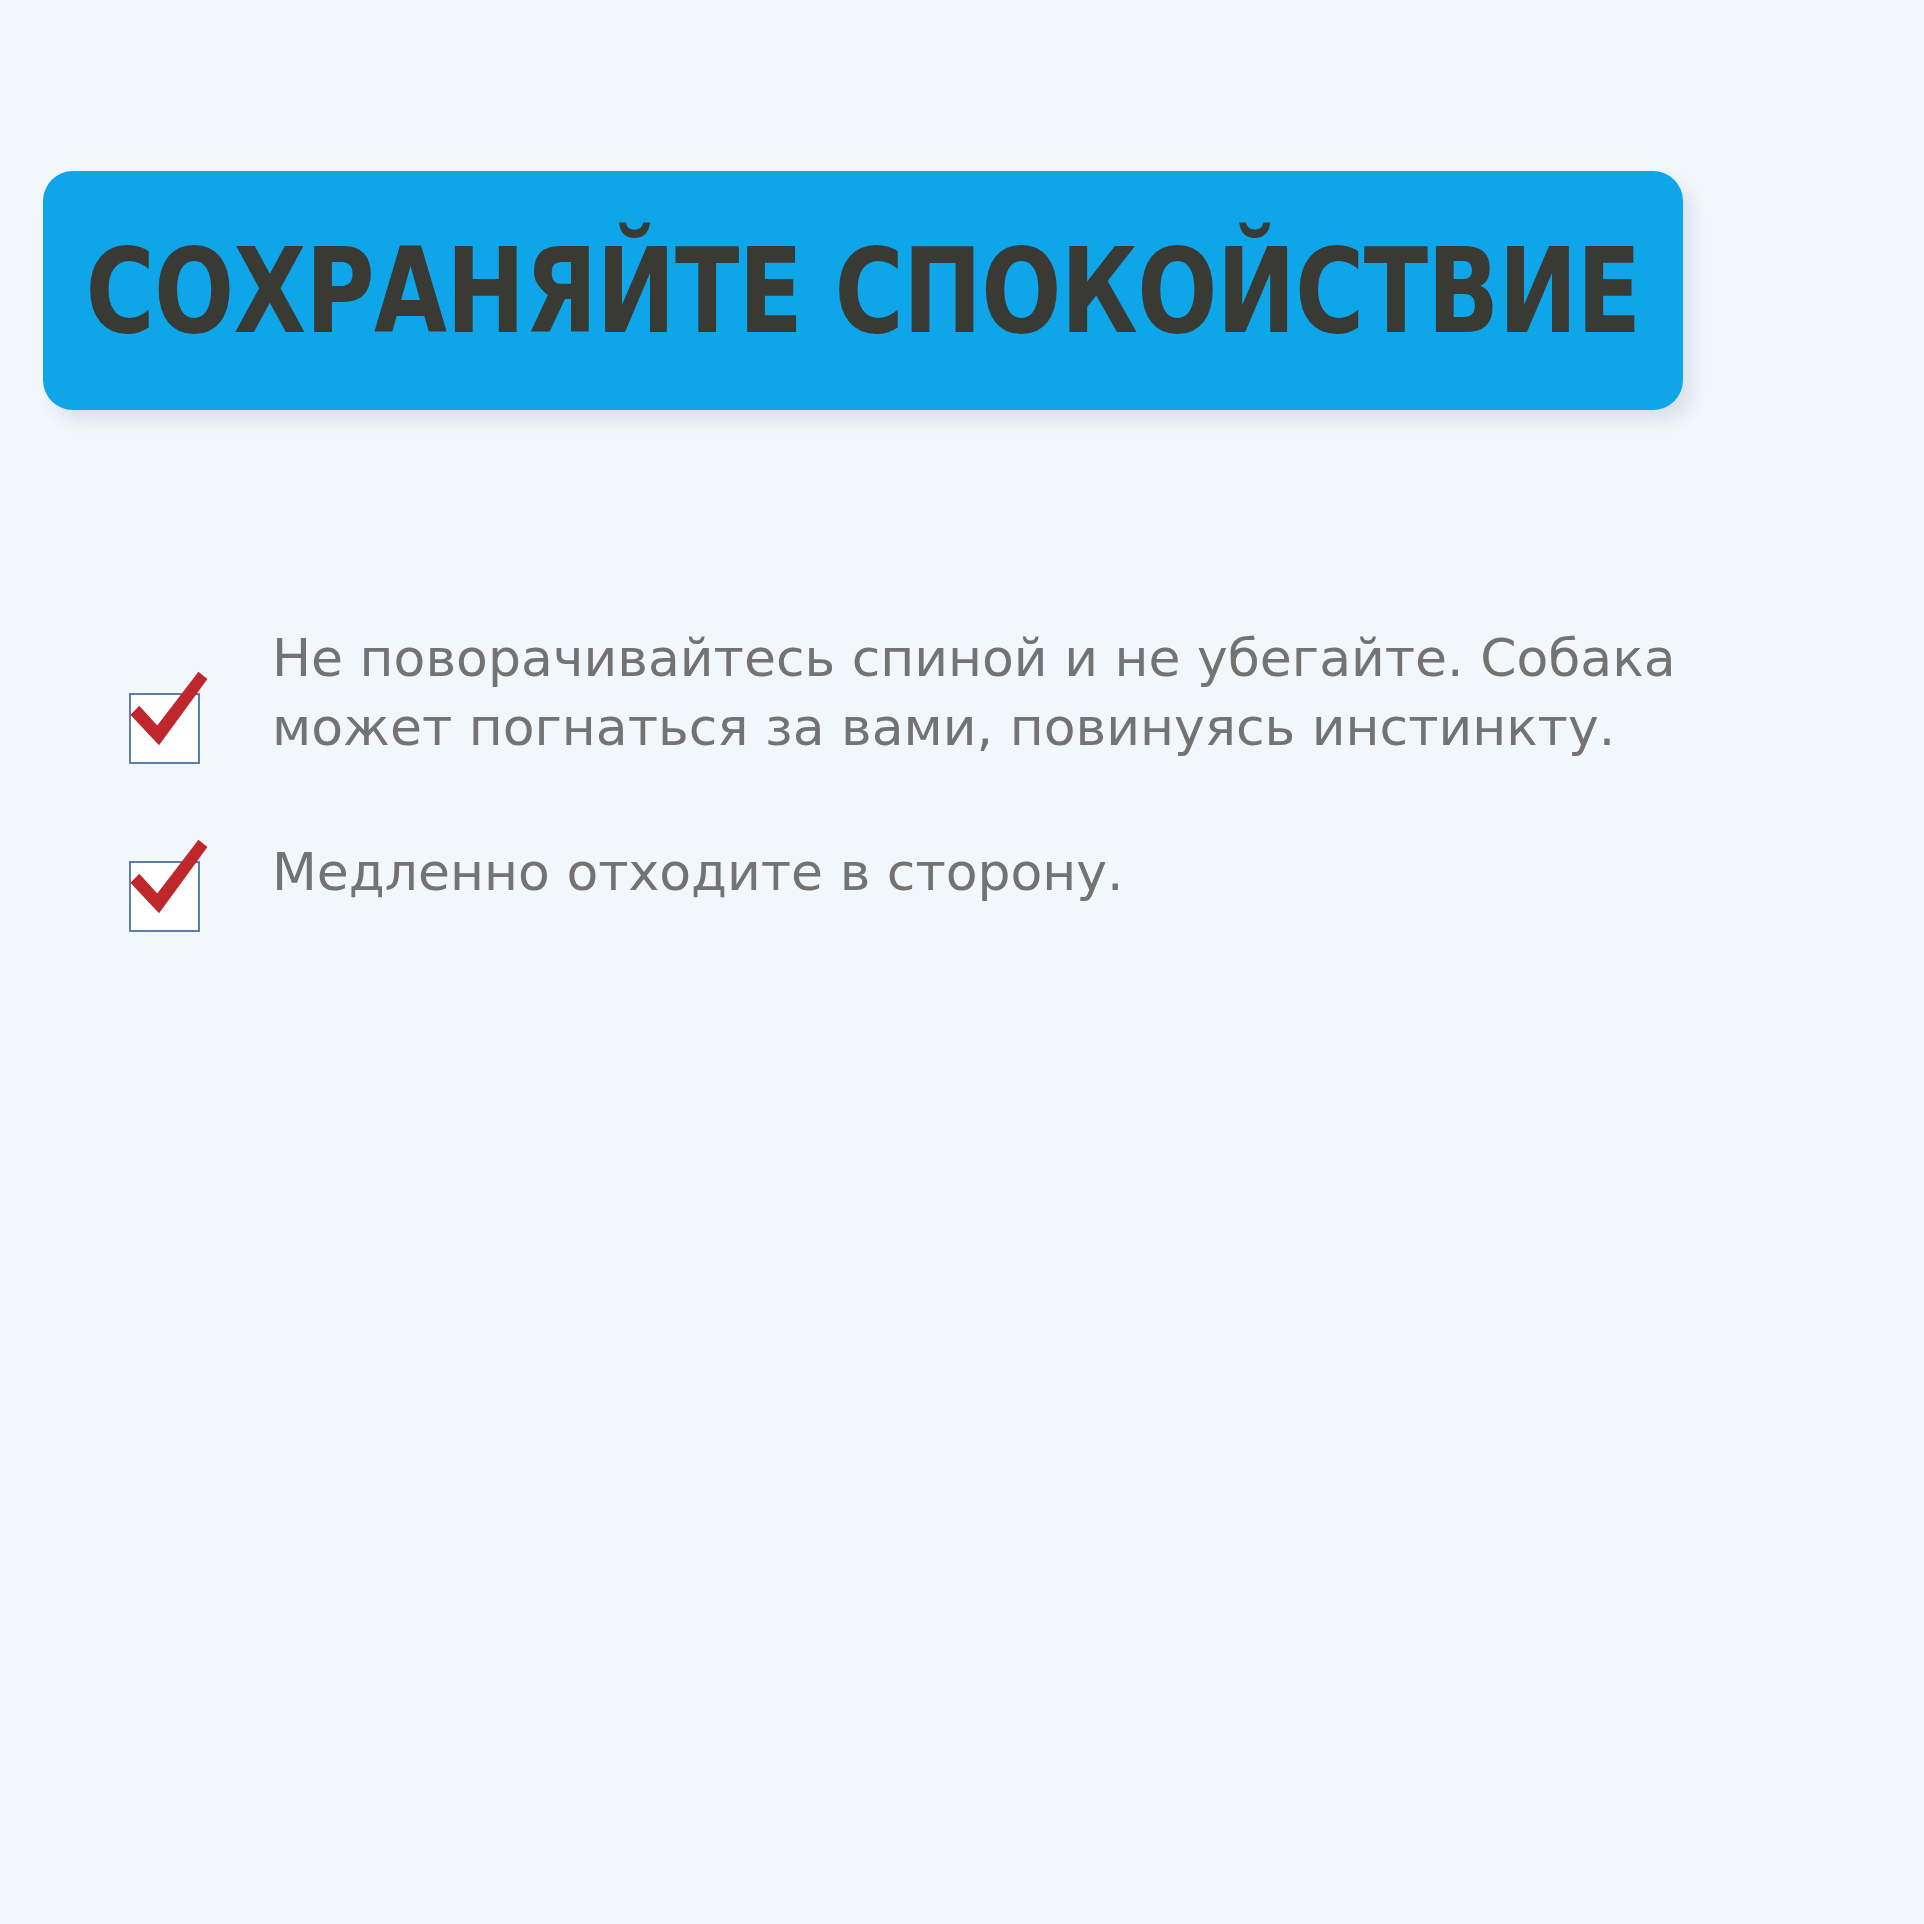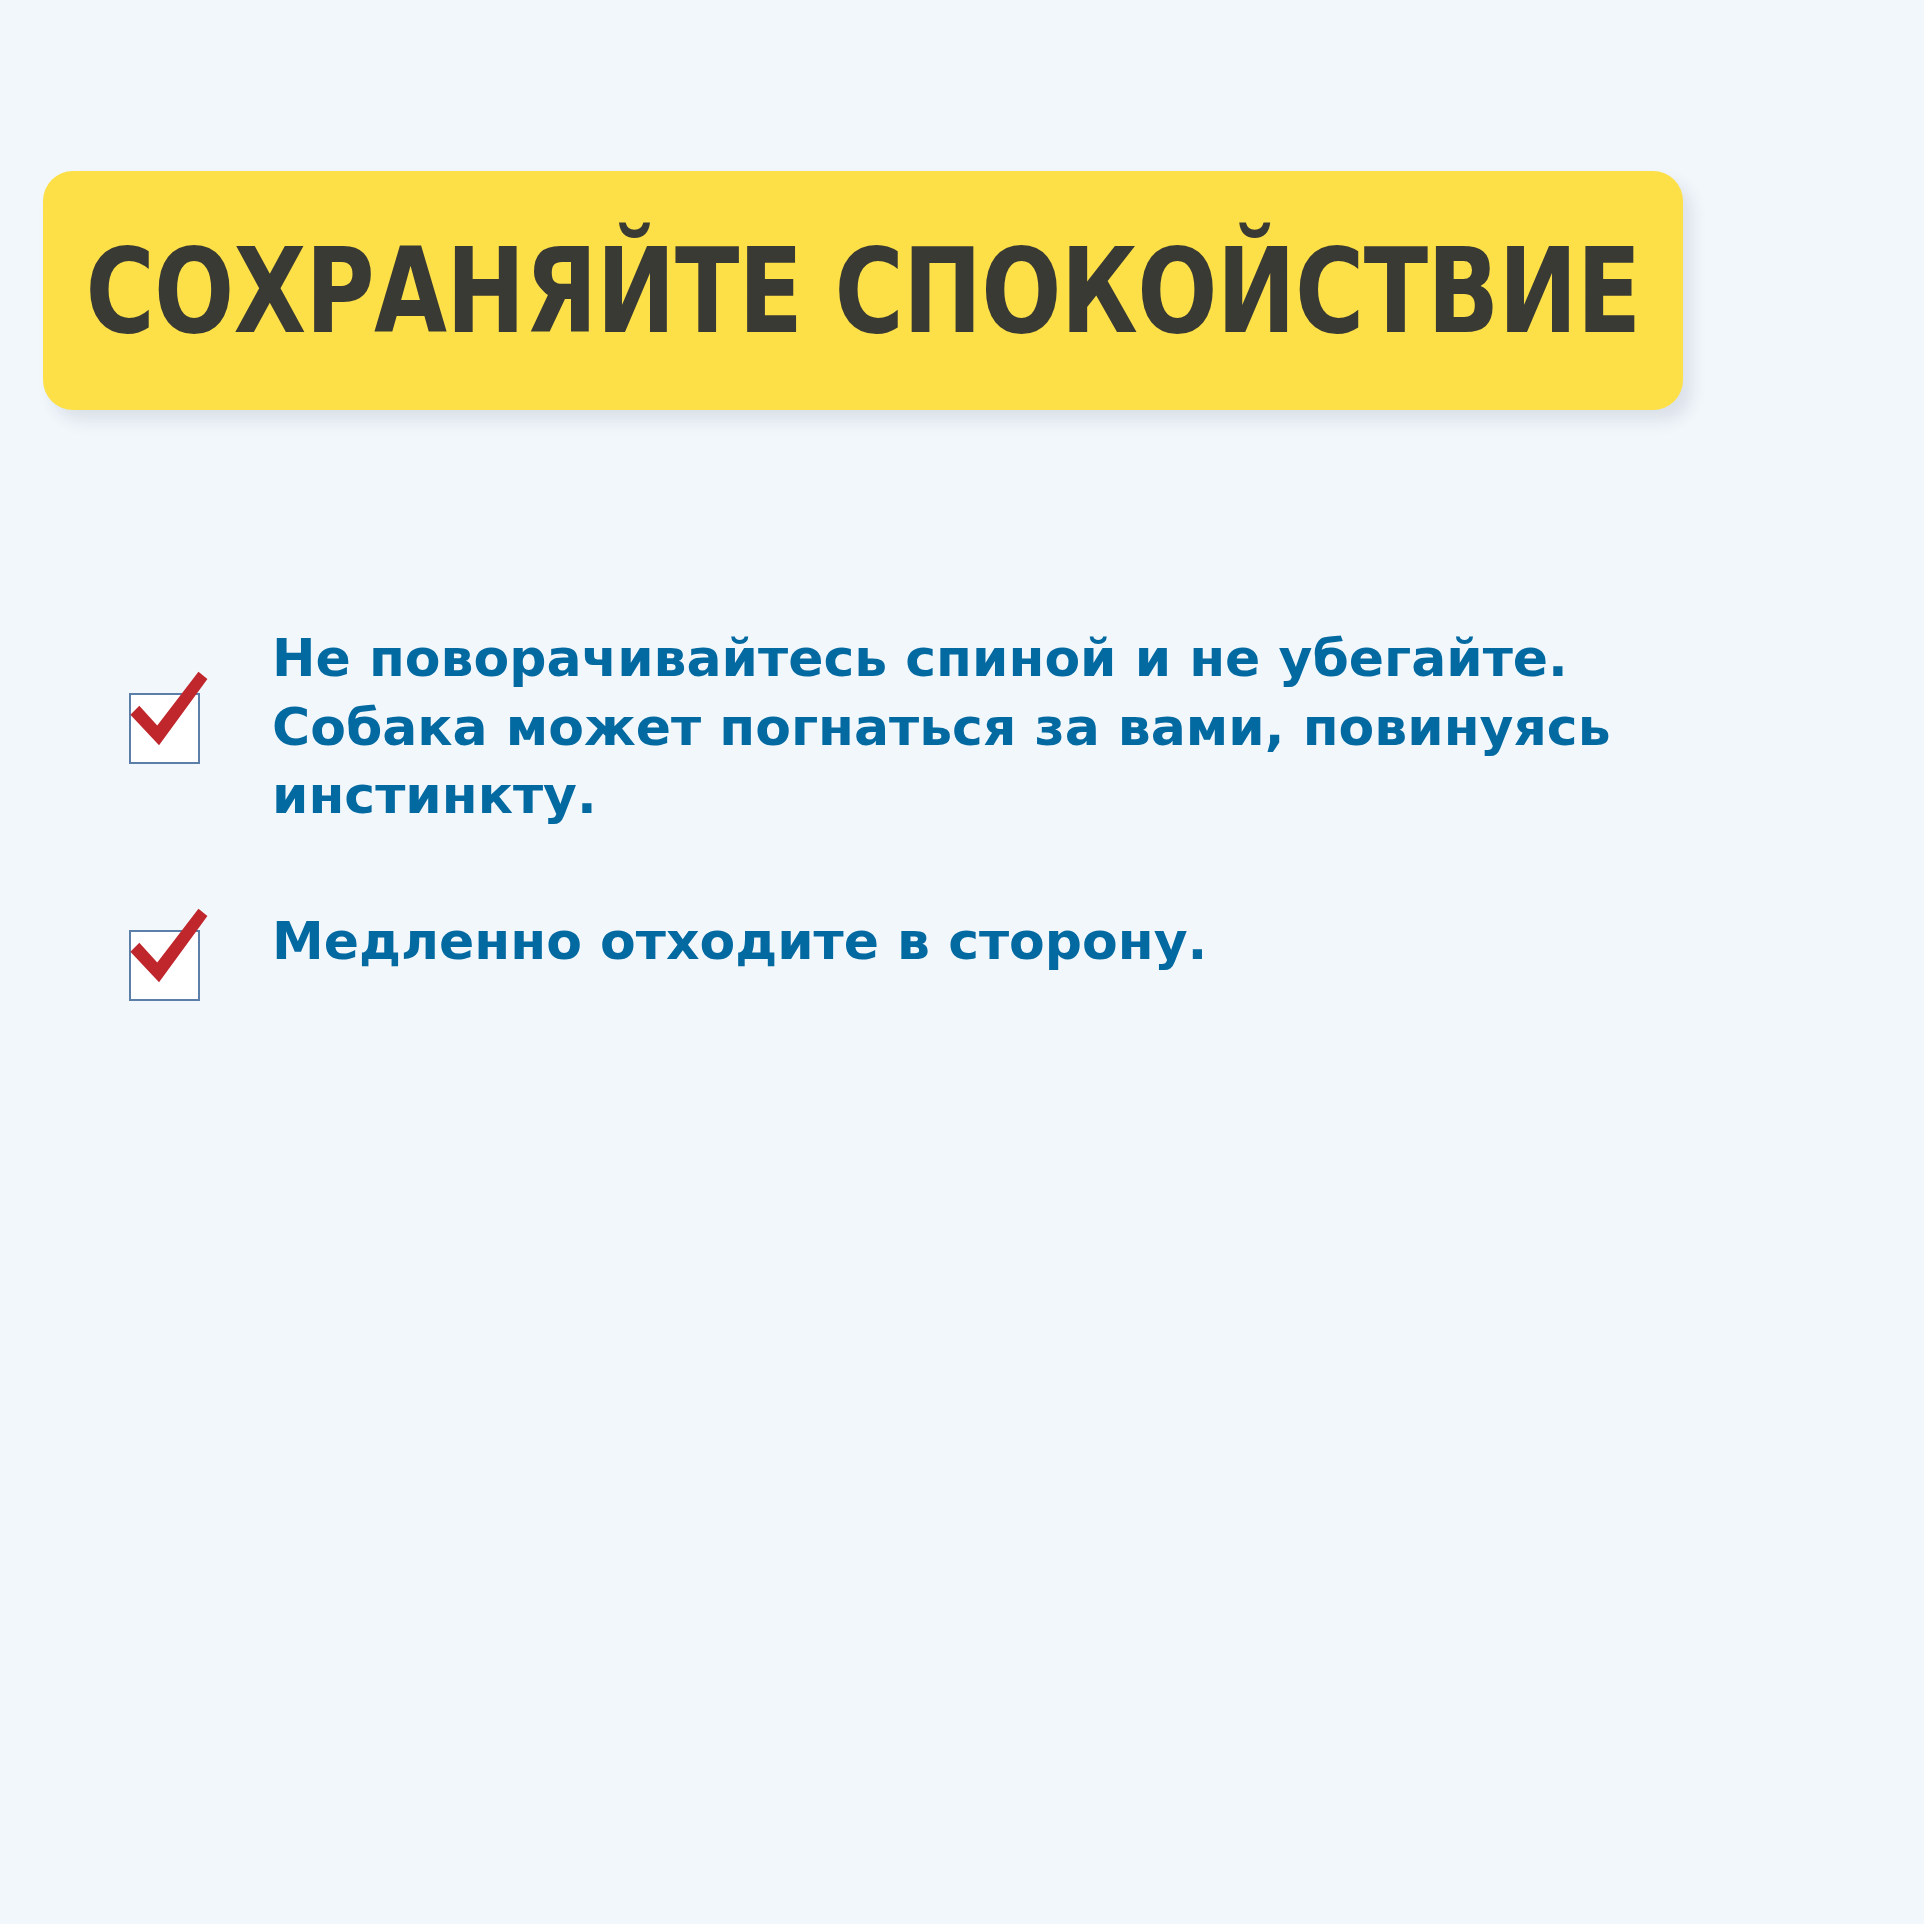--- a/index.html
+++ b/index.html
@@ -22,21 +22,21 @@
     box-sizing: border-box;
   }
 
   
   .title-card {
     position: absolute;
     left: 43px;
     top: 171px;
     width: 1640px;
     height: 239px;
-    background: #fde047;
+    background: #0ea5e9;
     border-radius: 30px;
     box-shadow: 9px 10.7px 16px rgba(20, 35, 60, 0.10);
     display: flex;
     align-items: center;
     justify-content: center;
     box-sizing: border-box;
     padding: 0 20px;
   }
   .title-text {
     font-family: "DejaVu Sans", "Liberation Sans", sans-serif;
@@ -88,22 +88,22 @@
     position: absolute;
     left: 0;
     top: 0;
     width: 86px;
     height: 86px;
   }
 
   .check-text {
     font-size: 52px;
     line-height: 1.32;
-    color: #0369a1;
-    font-weight: 700;
+    color: #737373;
+    font-weight: 400;
     max-width: 1435px;
   }
 
   
   .row-1 .check-box-wrap { margin-top: 46px; }
   .row-2 .check-box-wrap { margin-top: 0px; }
   .row-3 .check-box-wrap { margin-top: 16px; }
 </style>
 </head>
 <body>

